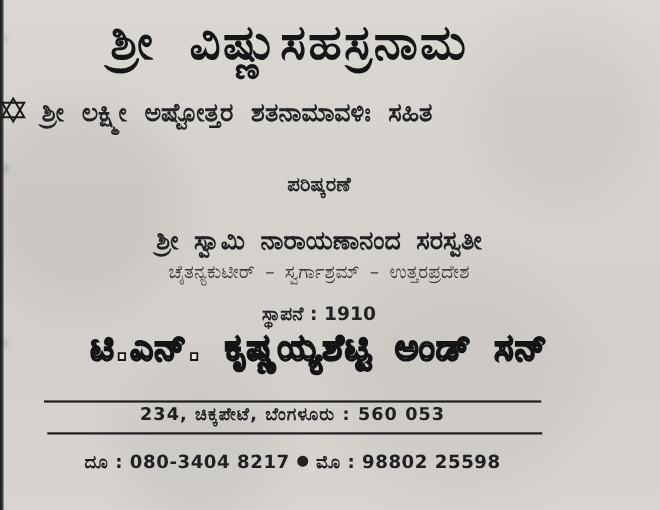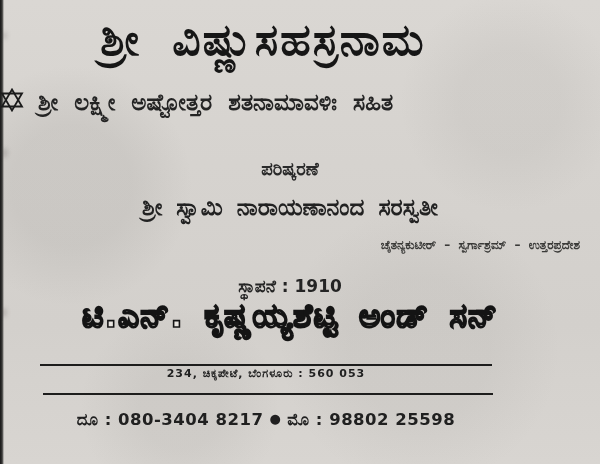--- a/index.html
+++ b/index.html
@@ -42,36 +42,36 @@
     text-align:center;
   }
   .subtitle{
     top:88px;
     font-size:23px;font-weight:bold;
     word-spacing:8px;color:#242424;
     display:flex;align-items:center;gap:14px;
   }
   .star{flex:0 0 auto;display:inline-block;}
   .edition{top:158px;font-size:18px;font-weight:bold;color:#2a2a2a;}
-  .editor{top:194px;font-size:23px;font-weight:bold;word-spacing:6px;color:#222;}
-  .place{top:238px;font-size:12px;font-weight:700;word-spacing:4px;color:#3a3a38;text-align:right;}
+  .editor{top:206px;font-size:23px;font-weight:bold;word-spacing:6px;color:#222;}
+  .place{top:238px;font-size:17px;font-weight:400;word-spacing:4px;color:#3a3a38;}
   .established{top:276px;font-size:17px;font-weight:bold;color:#242424;}
   .publisher{
     top:296px;
     font-size:33px;font-weight:bold;
     letter-spacing:1px;word-spacing:8px;
     color:#e9e6e1;
     -webkit-text-stroke:1.6px #141414;
     text-shadow:0 0 1px rgba(20,20,20,0.35);
   }
   .pub-role{top:339px;font-size:15.5px;font-weight:bold;word-spacing:3px;color:#242424;}
   .rule{position:absolute;height:2px;background:#1d1d1c;}
   .rule.r1{left:40px;top:364px;width:452px;}
   .rule.r2{left:43px;top:393px;width:450px;}
-  .address{top:367px;font-size:11px;font-weight:bold;letter-spacing:1px;color:#202020;}
+  .address{top:367px;font-size:16px;font-weight:bold;letter-spacing:1px;color:#202020;}
   .phone{top:410px;font-size:16.5px;font-weight:bold;letter-spacing:0.5px;color:#202020;}
   .phone .dot{font-size:13px;padding:0 6px;position:relative;top:-2px;}
 </style>
 </head>
 <body>
 
 <div class="page">
 
   <div class="scan-edge"></div>
   <div class="smudge s1"></div>

